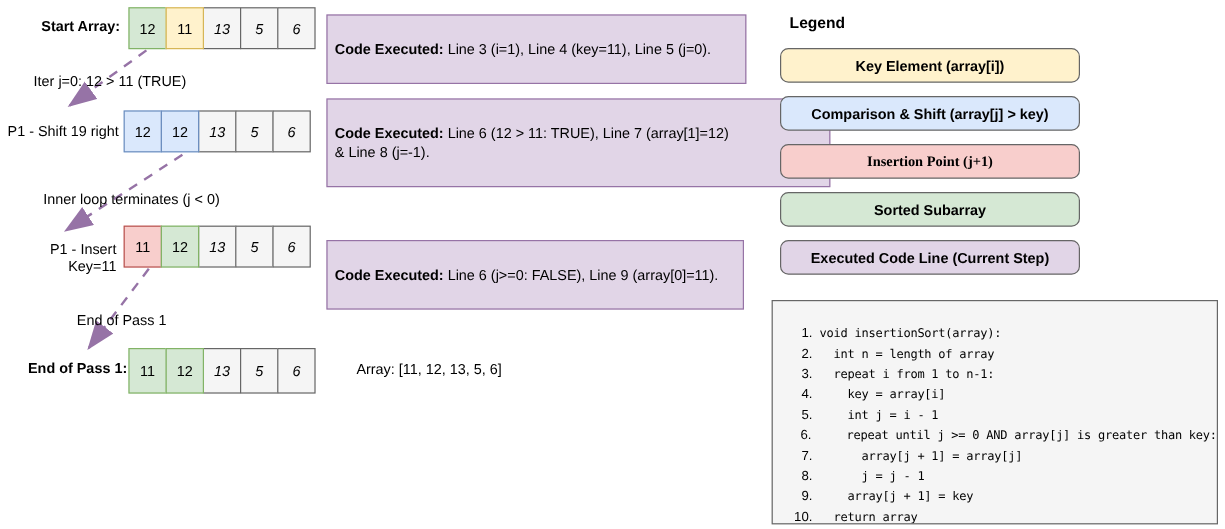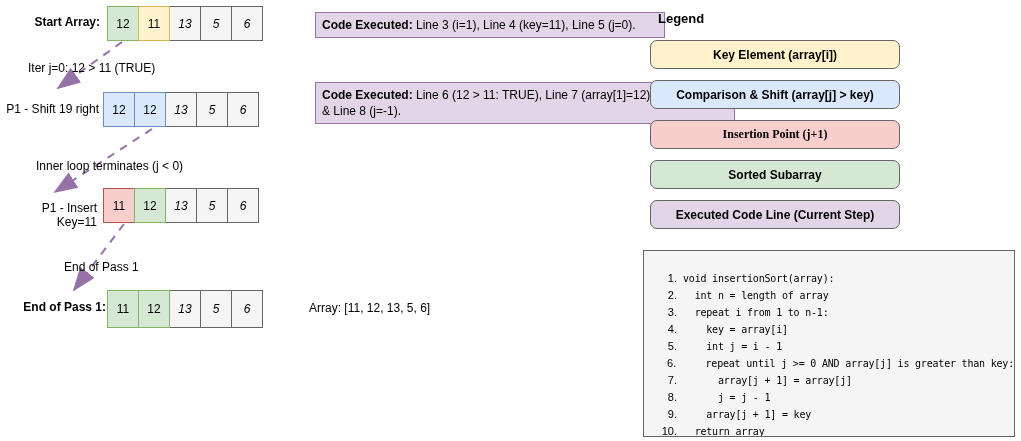--- a/index.html
+++ b/index.html
@@ -14,24 +14,24 @@
         display:flex;align-items:center;justify-content:center;font-size:12px;}
   .cell:first-child{margin-left:0;}
   .c-green{background:#d5e8d4;border-color:#82b366;z-index:2;}
   .c-yellow{background:#fff2cc;border-color:#d6b656;z-index:2;}
   .c-blue{background:#dae8fc;border-color:#6c8ebf;z-index:2;}
   .c-red{background:#f8cecc;border-color:#b85450;z-index:2;}
   .c-gray{background:#f5f5f5;border-color:#666666;font-style:italic;}
   .c-purple{background:#e1d5e7;border-color:#9673a6;}
 
   .codebox{position:absolute;left:272px;background:#e1d5e7;border:1px solid #9673a6;
-           font-size:12px;line-height:16px;padding:4px 6px;box-sizing:border-box;white-space:pre-wrap;margin-left:43px;}
+           font-size:12px;line-height:16px;padding:20px 6px;box-sizing:border-box;white-space:pre-wrap;}
   .arrow-label{position:absolute;font-size:12px;line-height:13px;}
   .arrows-svg{position:absolute;left:0;top:0;pointer-events:none;}
-  .array-note{position:absolute;left:309px;top:301px;font-size:12px;}
+  .array-note{position:absolute;left:297px;top:301px;font-size:12px;}
 
   
   .legend-title{position:absolute;left:658px;top:11px;font-size:13px;font-weight:bold;}
   .legend-item{position:absolute;left:650px;width:250px;height:29px;box-sizing:border-box;
                border:1px solid #666;border-radius:7px;display:flex;align-items:center;
                justify-content:center;font-size:12px;font-weight:bold;}
 
   
   .pseudo{position:absolute;left:643px;top:250px;width:372px;height:187px;box-sizing:border-box;
           background:#f5f5f5;border:1px solid #666666;padding:19px 0 0 5px;overflow:hidden;}
@@ -83,20 +83,21 @@
   <div class="arrow-label" style="left:36px;top:160px;">Inner loop terminates (j &lt; 0)</div>
 
   <div class="row-label" style="left:0;top:201px;width:97px;">P1 - Insert Key=11</div>
   <div class="array" style="left:103px;top:188px;">
     <div class="cell c-red">11</div>
     <div class="cell c-green">12</div>
     <div class="cell c-gray">13</div>
     <div class="cell c-gray">5</div>
     <div class="cell c-gray">6</div>
   </div>
+  <div class="codebox" style="top:200px;width:348px;"><span class="bold">Code Executed:</span><span> Line 6 (j&gt;=0: FALSE), Line 9 (array[0]=11).</span></div>
 
   <div class="arrow-label" style="left:64px;top:261px;">End of Pass 1</div>
 
   <div class="row-label bold" style="left:0;top:300px;width:106px;">End of Pass 1:</div>
   <div class="array" style="left:107px;top:290px;">
     <div class="cell c-green" style="height:36px;">11</div>
     <div class="cell c-green" style="height:36px;">12</div>
     <div class="cell c-gray" style="height:36px;">13</div>
     <div class="cell c-gray" style="height:36px;">5</div>
     <div class="cell c-gray" style="height:36px;">6</div>

